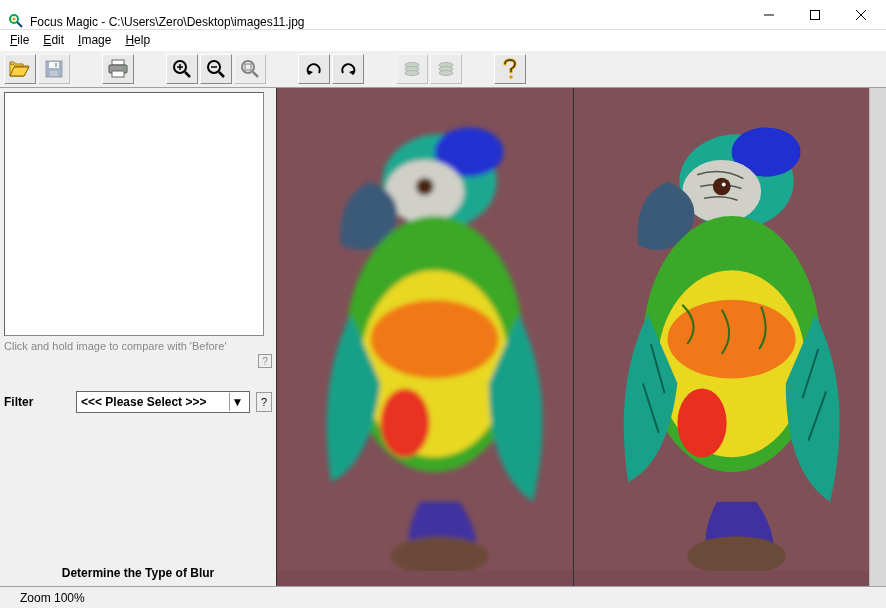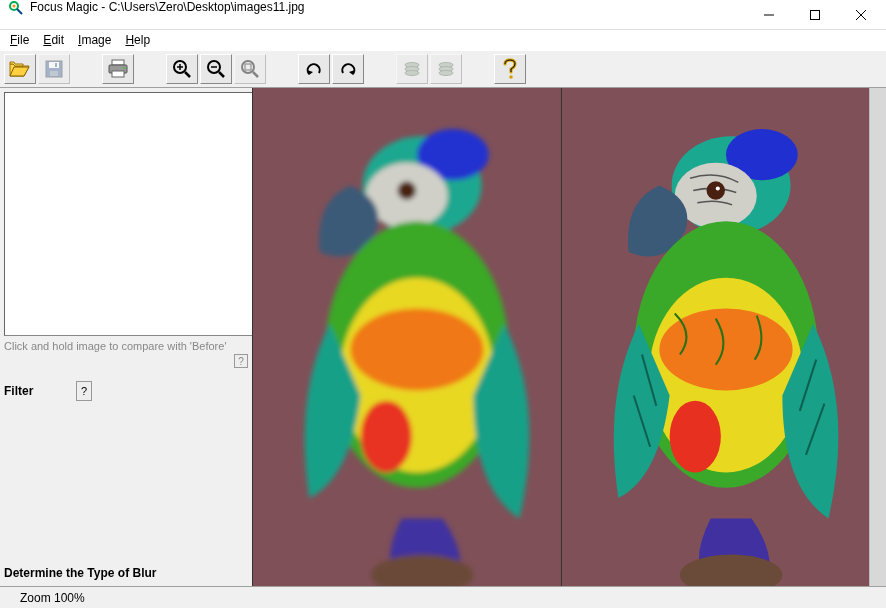--- a/index.html
+++ b/index.html
@@ -1,38 +1,38 @@
 <!DOCTYPE html>
 <html><head>
 <meta charset="utf-8">
 <style>
 * { box-sizing: border-box; margin: 0; padding: 0; }
 body { font-family: "Segoe UI", Tahoma, sans-serif; font-size: 12px; background: #fff; width: 886px; height: 608px; overflow: hidden; display: flex; flex-direction: column; }
-.titlebar { height: 30px; background: #fff; display: flex; align-items: flex-start; padding: 0 2px 0 8px; border-bottom: 1px solid #e0e0e0; }
+.titlebar { height: 30px; background: #fff; display: flex; align-items: flex-end; padding: 0 2px 0 8px; border-bottom: 1px solid #e0e0e0; }
 .titlebar .app-icon { width: 16px; height: 16px; margin-right: 6px; }
 .titlebar .title { flex: 1; font-size: 12px; color: #000; }
 .titlebar .win-btn { width: 46px; height: 29px; display: flex; align-items: center; justify-content: center; cursor: pointer; }
 .menubar { height: 20px; display: flex; align-items: center; padding: 0 4px; background: #fff; gap: 2px; }
 .menubar .menu-item { padding: 10px 6px; cursor: pointer; font-size: 12px; }
 .menubar .menu-item .accel { text-decoration: underline; }
 .toolbar { height: 38px; background: #f0f0f0; border-top: 1px solid #fff; border-bottom: 1px solid #a0a0a0; display: flex; align-items: center; padding: 2px 4px; gap: 2px; }
 .toolbar .tbtn { width: 32px; height: 30px; background: #e8e8e8; border: 1px solid #fff; border-right-color: #888; border-bottom-color: #888; display: flex; align-items: center; justify-content: center; cursor: pointer; }
 .toolbar .tbtn.disabled { opacity: 0.45; cursor: default; }
 .toolbar .sep { width: 28px; }
 .main { flex: 1; display: flex; background: #fff; overflow: hidden; }
-.sidebar { width: 252px; background: #f0f0f0; display: flex; flex-direction: column; padding: 4px; }
+.sidebar { width: 276px; background: #f0f0f0; display: flex; flex-direction: column; padding: 4px; }
 .preview-box { width: 260px; height: 244px; background: #fff; border: 1px solid #888; border-top-color: #666; border-left-color: #666; margin-bottom: 4px; }
 .hints { color: #888; font-size: 11px; line-height: 13px; position: relative; padding-right: 18px; }
 .hint-help { position: absolute; right: 0; top: 14px; width: 14px; height: 14px; border: 1px solid #999; background: #eee; font-size: 10px; display: flex; align-items: center; justify-content: center; cursor: pointer; }
-.filter-row { display: flex; align-items: center; margin-top: 28px; gap: 6px; }
+.filter-row { display: flex; align-items: center; margin-top: 38px; gap: 6px; }
 .filter-label { width: 66px; font-size: 12px; font-weight: bold; }
 .filter-select { flex: 1; height: 22px; border: 1px solid #666; background: #fff; font-size: 12px; font-weight: bold; padding: 0 4px; display: flex; align-items: center; justify-content: space-between; cursor: pointer; }
 .filter-select .arrow { width: 16px; height: 18px; border-left: 1px solid #999; display: flex; align-items: center; justify-content: center; }
 .filter-help { width: 16px; height: 20px; border: 1px solid #999; background: #eee; font-size: 11px; display: flex; align-items: center; justify-content: center; cursor: pointer; }
-.determine { margin-top: auto; font-weight: bold; font-size: 12px; padding-bottom: 2px; overflow: hidden; white-space: nowrap; }
+.determine { margin-top: auto; font-weight: bold; font-size: 12px; text-align: center; padding-bottom: 2px; overflow: hidden; white-space: nowrap; }
 .images { flex: 1; display: flex; background: #ddd; }
 .img-pane { flex: 1; background: #7a4a55; border-left: 1px solid #333; position: relative; overflow: hidden; }
 .vscroll { width: 17px; background: #d8d8d8; border-left: 1px solid #bbb; }
 .statusbar { height: 22px; background: #f0f0f0; border-top: 1px solid #a0a0a0; display: flex; align-items: center; padding: 0 20px; font-size: 12px; }
 svg { display: block; }
 .parrot-body { position: absolute; inset: 0; }
 </style>
 </head>
 <body>
 
@@ -158,20 +158,24 @@
 
 <div class="main">
   <div class="sidebar">
     <div class="preview-box"></div>
     <div class="hints">
       <div>Click and hold image to compare with 'Before'</div>
       <div class="hint-help">?</div>
     </div>
     <div class="filter-row">
       <div class="filter-label">Filter</div>
+      <div class="filter-select">
+        <span>&lt;&lt;&lt; Please Select &gt;&gt;&gt;</span>
+        <span class="arrow">▼</span>
+      </div>
       <div class="filter-help">?</div>
     </div>
     <div class="determine">Determine the Type of Blur</div>
   </div>
   <div class="images">
     <div class="img-pane">
       <svg class="parrot-body" viewBox="0 0 300 490" preserveAspectRatio="xMidYMid slice">
         <defs>
             <filter id="blur1">
               <feGaussianBlur stdDeviation="2.5"></feGaussianBlur>

